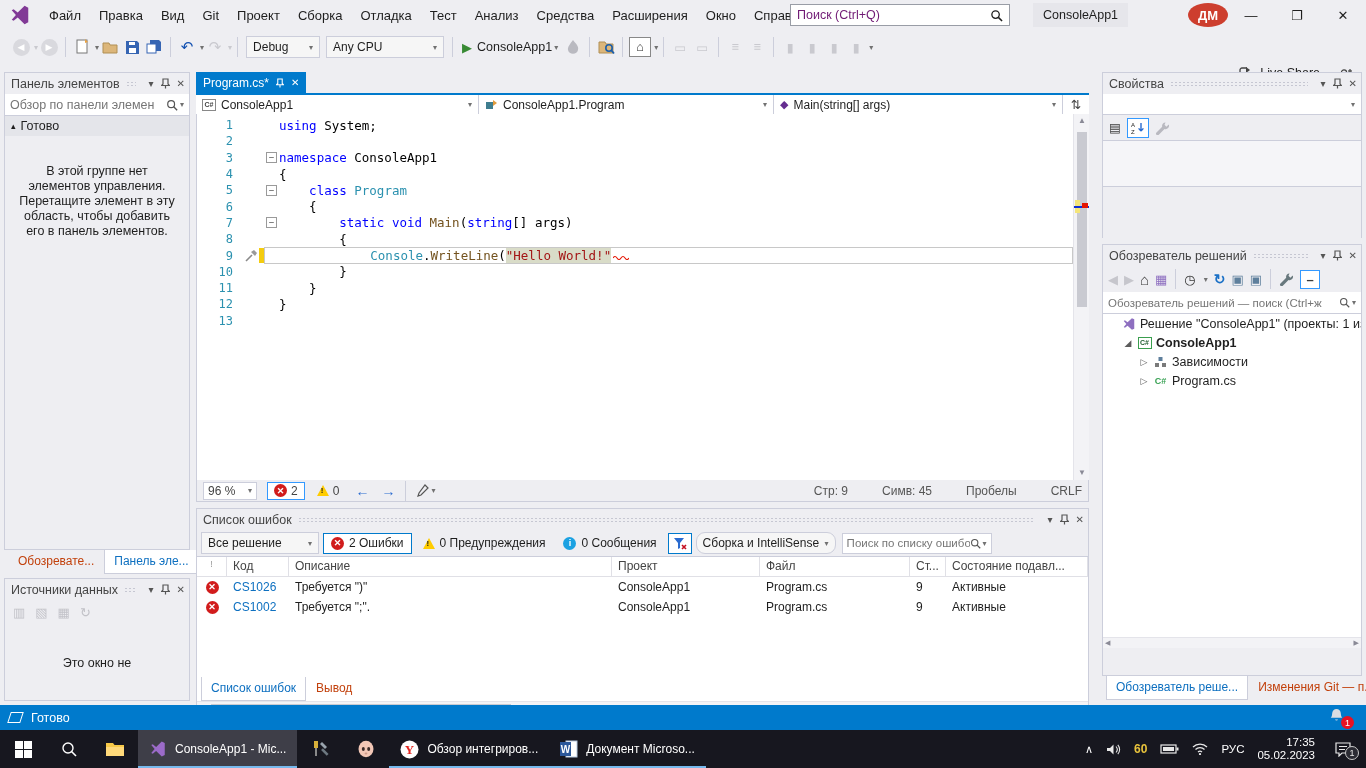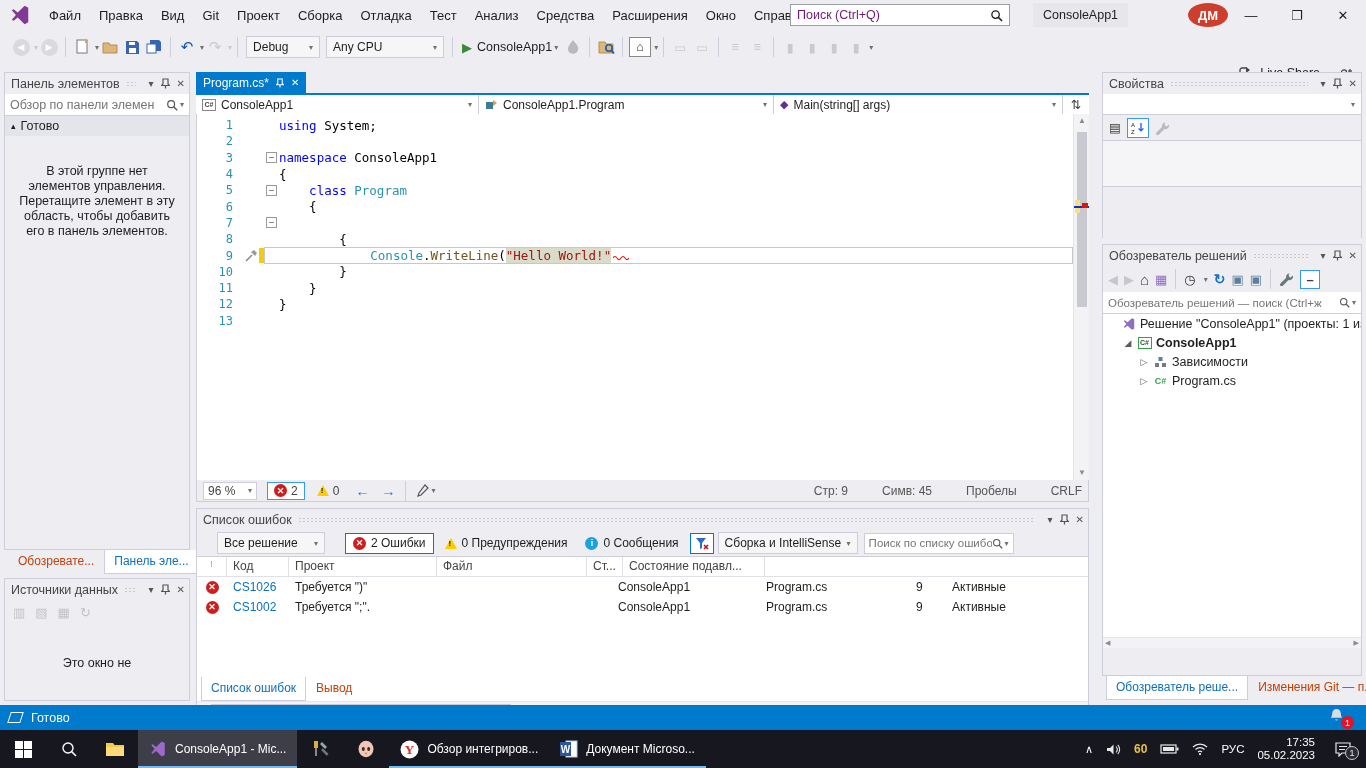--- a/index.html
+++ b/index.html
@@ -431,20 +431,21 @@
               </span>
             </div>
             <div class="cl">
               <span class="ln">7</span>
               <span class="glyph"></span>
               <span class="chg"></span>
               <span class="lbody">
                 <span class="fold">
                   <span class="foldbox">−</span>
                 </span>
+                <span class="codetxt"><span class="pl">        </span><span class="kw">static</span><span class="pl"> </span><span class="kw">void</span><span class="pl"> </span><span class="method">Main</span><span class="pl">(</span><span class="kw">string</span><span class="pl">[] args)</span></span>
               </span>
             </div>
             <div class="cl">
               <span class="ln">8</span>
               <span class="glyph"></span>
               <span class="chg"></span>
               <span class="lbody">
                 <span class="fold"></span>
                 <span class="codetxt"><span class="pl">        {</span></span>
               </span>
@@ -544,21 +545,21 @@
       <div class="phead">
         <span>Список ошибок</span>
         <span class="grip"></span>
         <span class="hic">▾</span>
         <svg class="hic" width="9" height="11" viewBox="0 0 9 11">
             <path d="M2 1 h5 v5 l1.5 1.5 H0.5 L2 6 z M4.5 7.5 v3" fill="none" stroke="#555" stroke-width="1.2"></path>
           </svg>
         <span class="hic">✕</span>
       </div>
       <div class="el-toolbar">
-        <div class="combo" style="width:108px;margin:16px;">
+        <div class="combo" style="width:118px;margin:0;">
             <span>Все решение</span>
             <span class="caret">▾</span>
           </div>
         <div class="el-btn sel">
             <span class="icirc err">✕</span>
             <span>2 Ошибки</span>
           </div>
         <div class="el-btn">
             <span class="warnico"></span>
             <span>0 Предупреждения</span>
@@ -566,37 +567,38 @@
         <div class="el-btn">
             <span class="icirc info">i</span>
             <span>0 Сообщения</span>
           </div>
         <div class="el-btn sel" style="padding:0 4px;">
             <svg width="14" height="13" viewBox="0 0 14 13">
               <path d="M1 1 h10 l-4 5 v5 l-2 1 v-6 z" fill="#2a6bd0"></path>
               <path d="M9 8 l4 4 M13 8 l-4 4" stroke="#C50F1F" stroke-width="1.6"></path>
             </svg>
           </div>
-        <div class="combo" style="width:140px;margin:0;">
+        <div class="combo" style="width:140px;margin:0;border-radius:9px;">
             <span>Сборка и IntelliSense</span>
             <span class="caret">▾</span>
           </div>
         <div class="el-search">
           <span class="ph">Поиск по списку ошибо</span>
           <svg width="11" height="11" viewBox="0 0 14 14">
               <circle cx="6" cy="6" r="4" fill="none" stroke="#555" stroke-width="1.4"></circle>
               <line x1="9" y1="9" x2="13" y2="13" stroke="#555" stroke-width="1.6"></line>
             </svg>
           <span class="caret">▾</span>
         </div>
       </div>
       <div class="eltable">
         <div class="elhead">
           <div class="c0" style="color:#999;font-size:9px;">!</div>
           <div class="c1">Код</div>
+          <div class="c2">Описание</div>
           <div class="c3">Проект</div>
           <div class="c4">Файл</div>
           <div class="c5">Ст...</div>
           <div class="c6">Состояние подавл...</div>
         </div>
         <div>
             <div class="elrow">
               <div class="c0">
                 <span class="icirc err">✕</span>
               </div>

